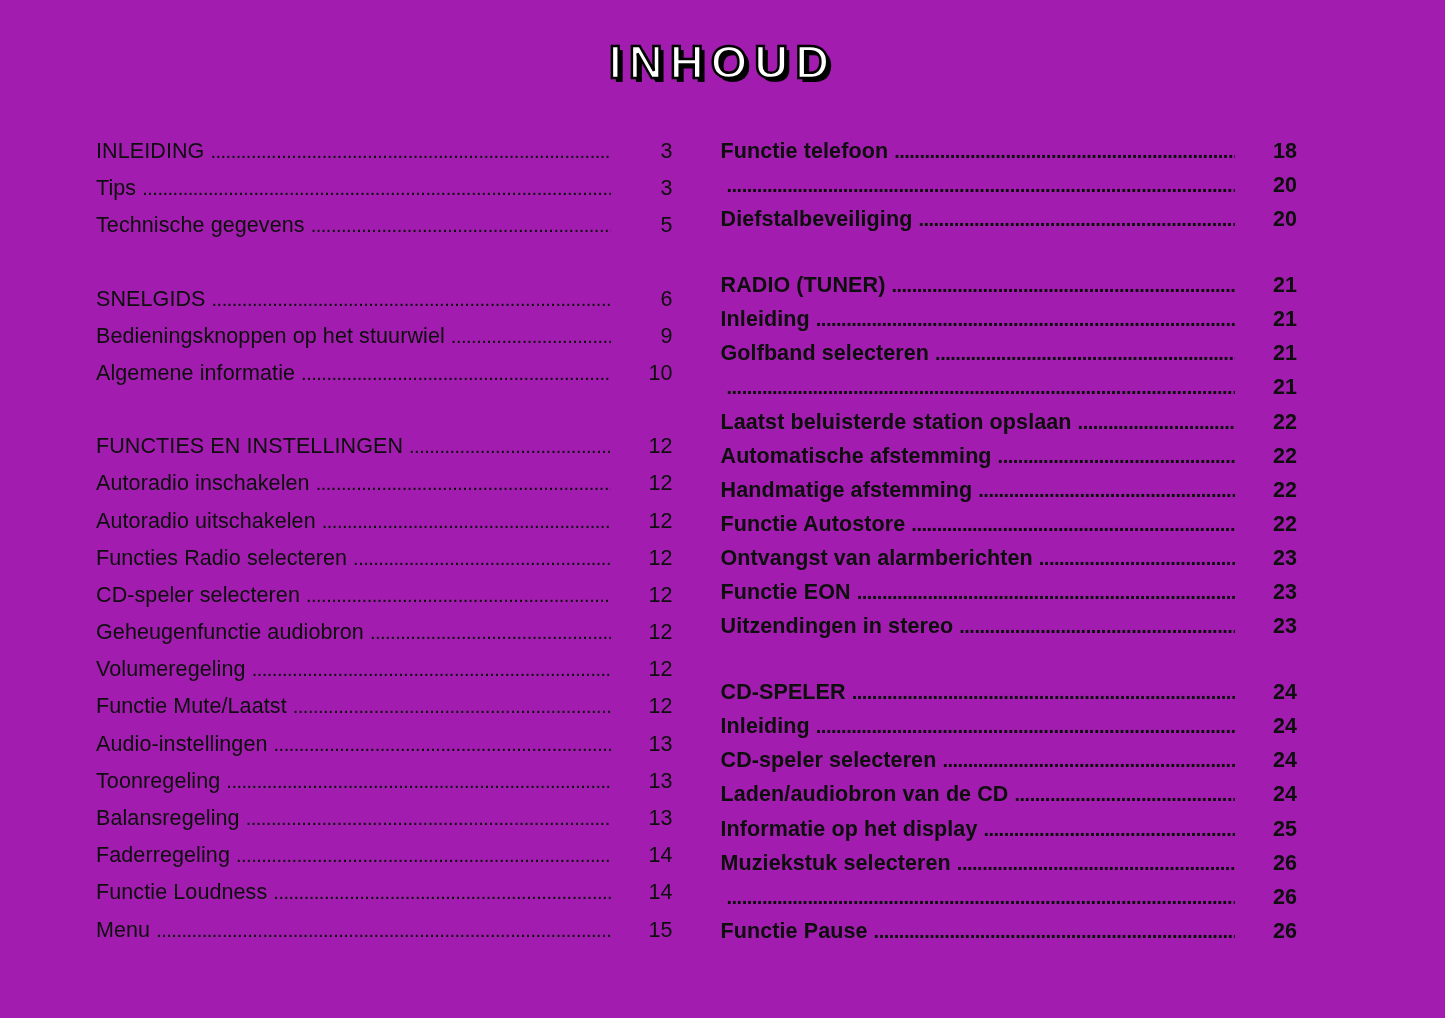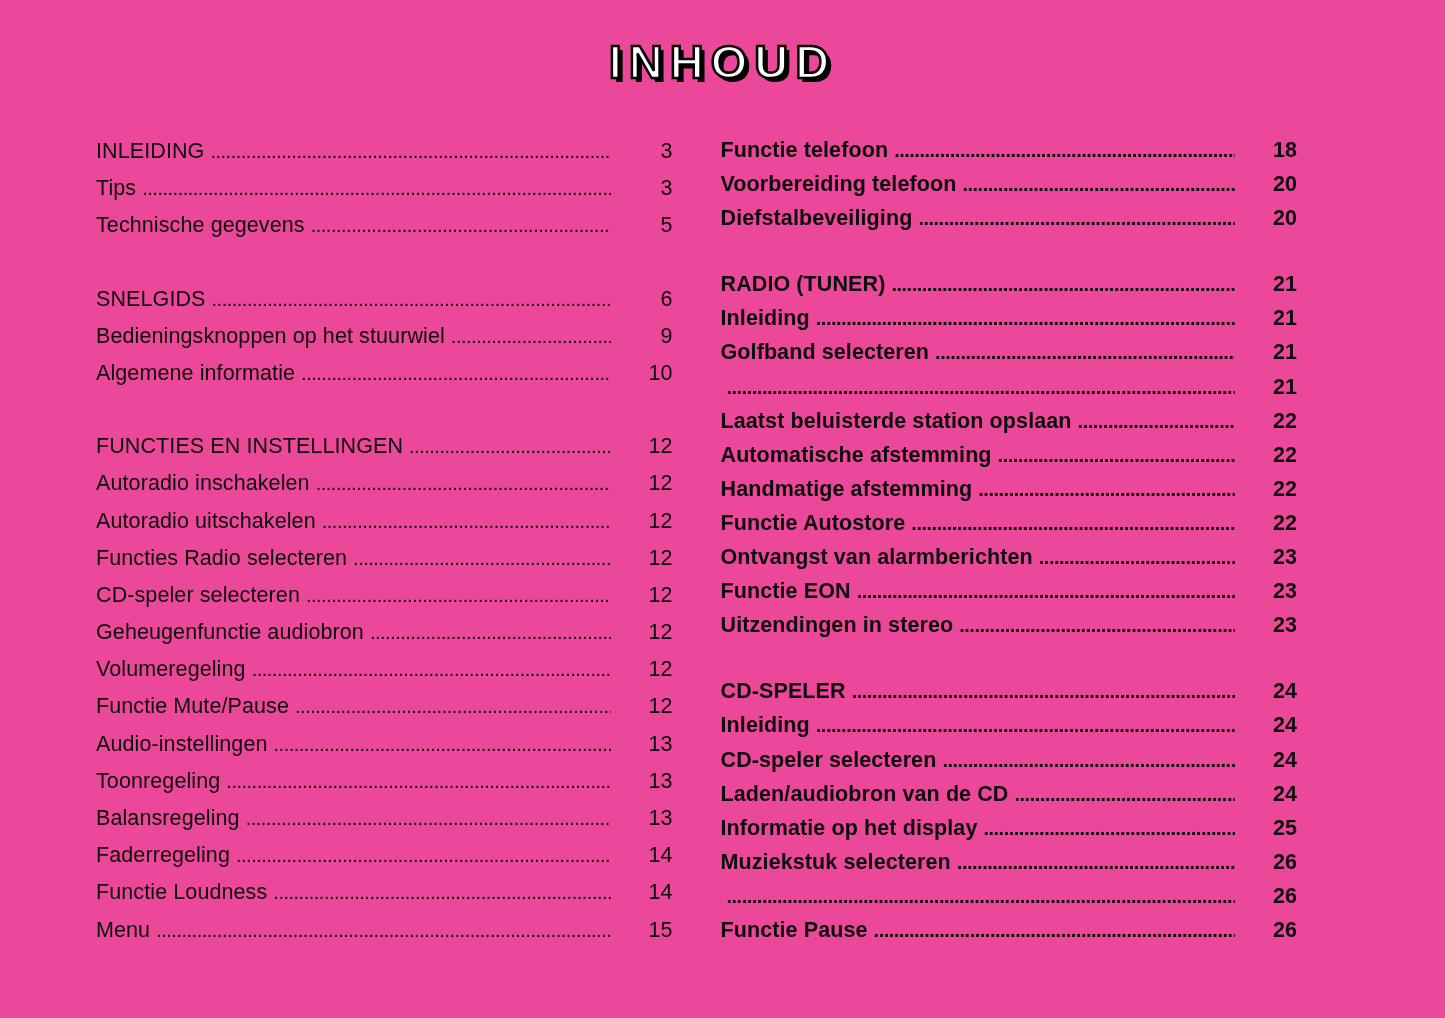--- a/index.html
+++ b/index.html
@@ -10,21 +10,21 @@
     background: #ffffff;
     overflow: hidden;
     font-family: "Liberation Sans", "DejaVu Sans", sans-serif;
     color: #0e0e0e;
   }
 
   .page {
     position: relative;
     width: 1445px;
     height: 1018px;
-    background: #ec4899;
+    background: #a21caf;
   }
 
   
   .title-wrap {
     position: absolute;
     top: 34px;
     left: 0;
     width: 100%;
     text-align: center;
   }
@@ -39,20 +39,21 @@
   }
 
   
   .columns {
     position: absolute;
     top: 133px;
     left: 96px;
     right: 148px;
     display: flex;
     gap: 48px;
+    align-items: center;
   }
   .col { flex: 1 1 0; min-width: 0; }
 
   .toc-section { margin-bottom: 36px; }
   .col-right .toc-section { margin-bottom: 32px; }
   .toc-section:last-child { margin-bottom: 0; }
 
   .toc-row {
     display: flex;
     align-items: baseline;
@@ -159,21 +160,21 @@
             <span class="toc-label">Geheugenfunctie audiobron</span>
             <span class="dot-leader">............................................................................................................................................................................................................................................................................................................</span>
             <span class="toc-page">12</span>
           </div>
           <div class="toc-row">
             <span class="toc-label">Volumeregeling</span>
             <span class="dot-leader">............................................................................................................................................................................................................................................................................................................</span>
             <span class="toc-page">12</span>
           </div>
           <div class="toc-row">
-            <span class="toc-label">Functie Mute/Pause</span>
+            <span class="toc-label">Functie Mute/Laatst</span>
             <span class="dot-leader">............................................................................................................................................................................................................................................................................................................</span>
             <span class="toc-page">12</span>
           </div>
           <div class="toc-row">
             <span class="toc-label">Audio-instellingen</span>
             <span class="dot-leader">............................................................................................................................................................................................................................................................................................................</span>
             <span class="toc-page">13</span>
           </div>
           <div class="toc-row">
             <span class="toc-label">Toonregeling</span>
@@ -203,21 +204,20 @@
         </div>
       </div>
     <div class="col col-right">
         <div class="toc-section">
           <div class="toc-row">
             <span class="toc-label">Functie telefoon</span>
             <span class="dot-leader">............................................................................................................................................................................................................................................................................................................</span>
             <span class="toc-page">18</span>
           </div>
           <div class="toc-row">
-            <span class="toc-label">Voorbereiding telefoon</span>
             <span class="dot-leader">............................................................................................................................................................................................................................................................................................................</span>
             <span class="toc-page">20</span>
           </div>
           <div class="toc-row">
             <span class="toc-label">Diefstalbeveiliging</span>
             <span class="dot-leader">............................................................................................................................................................................................................................................................................................................</span>
             <span class="toc-page">20</span>
           </div>
         </div>
         <div class="toc-section">

